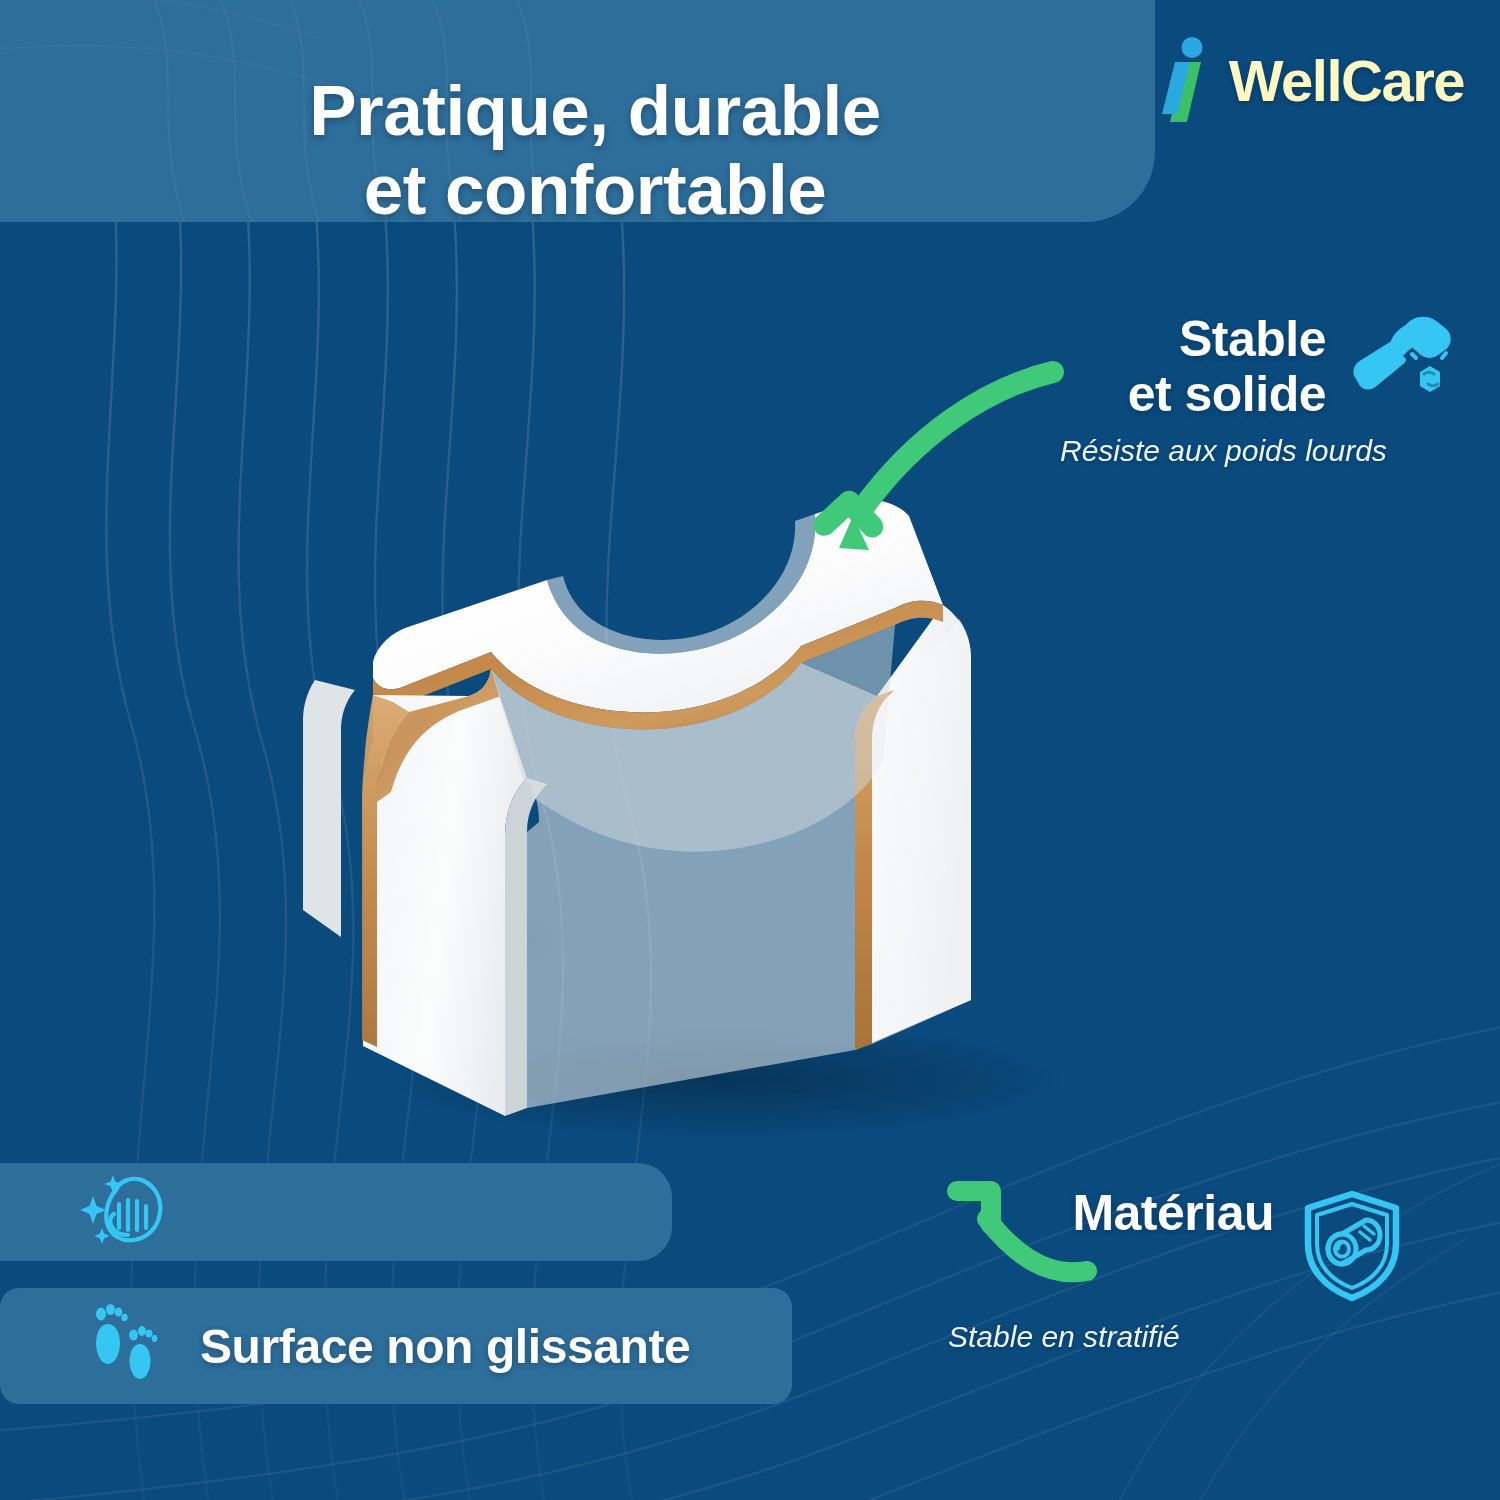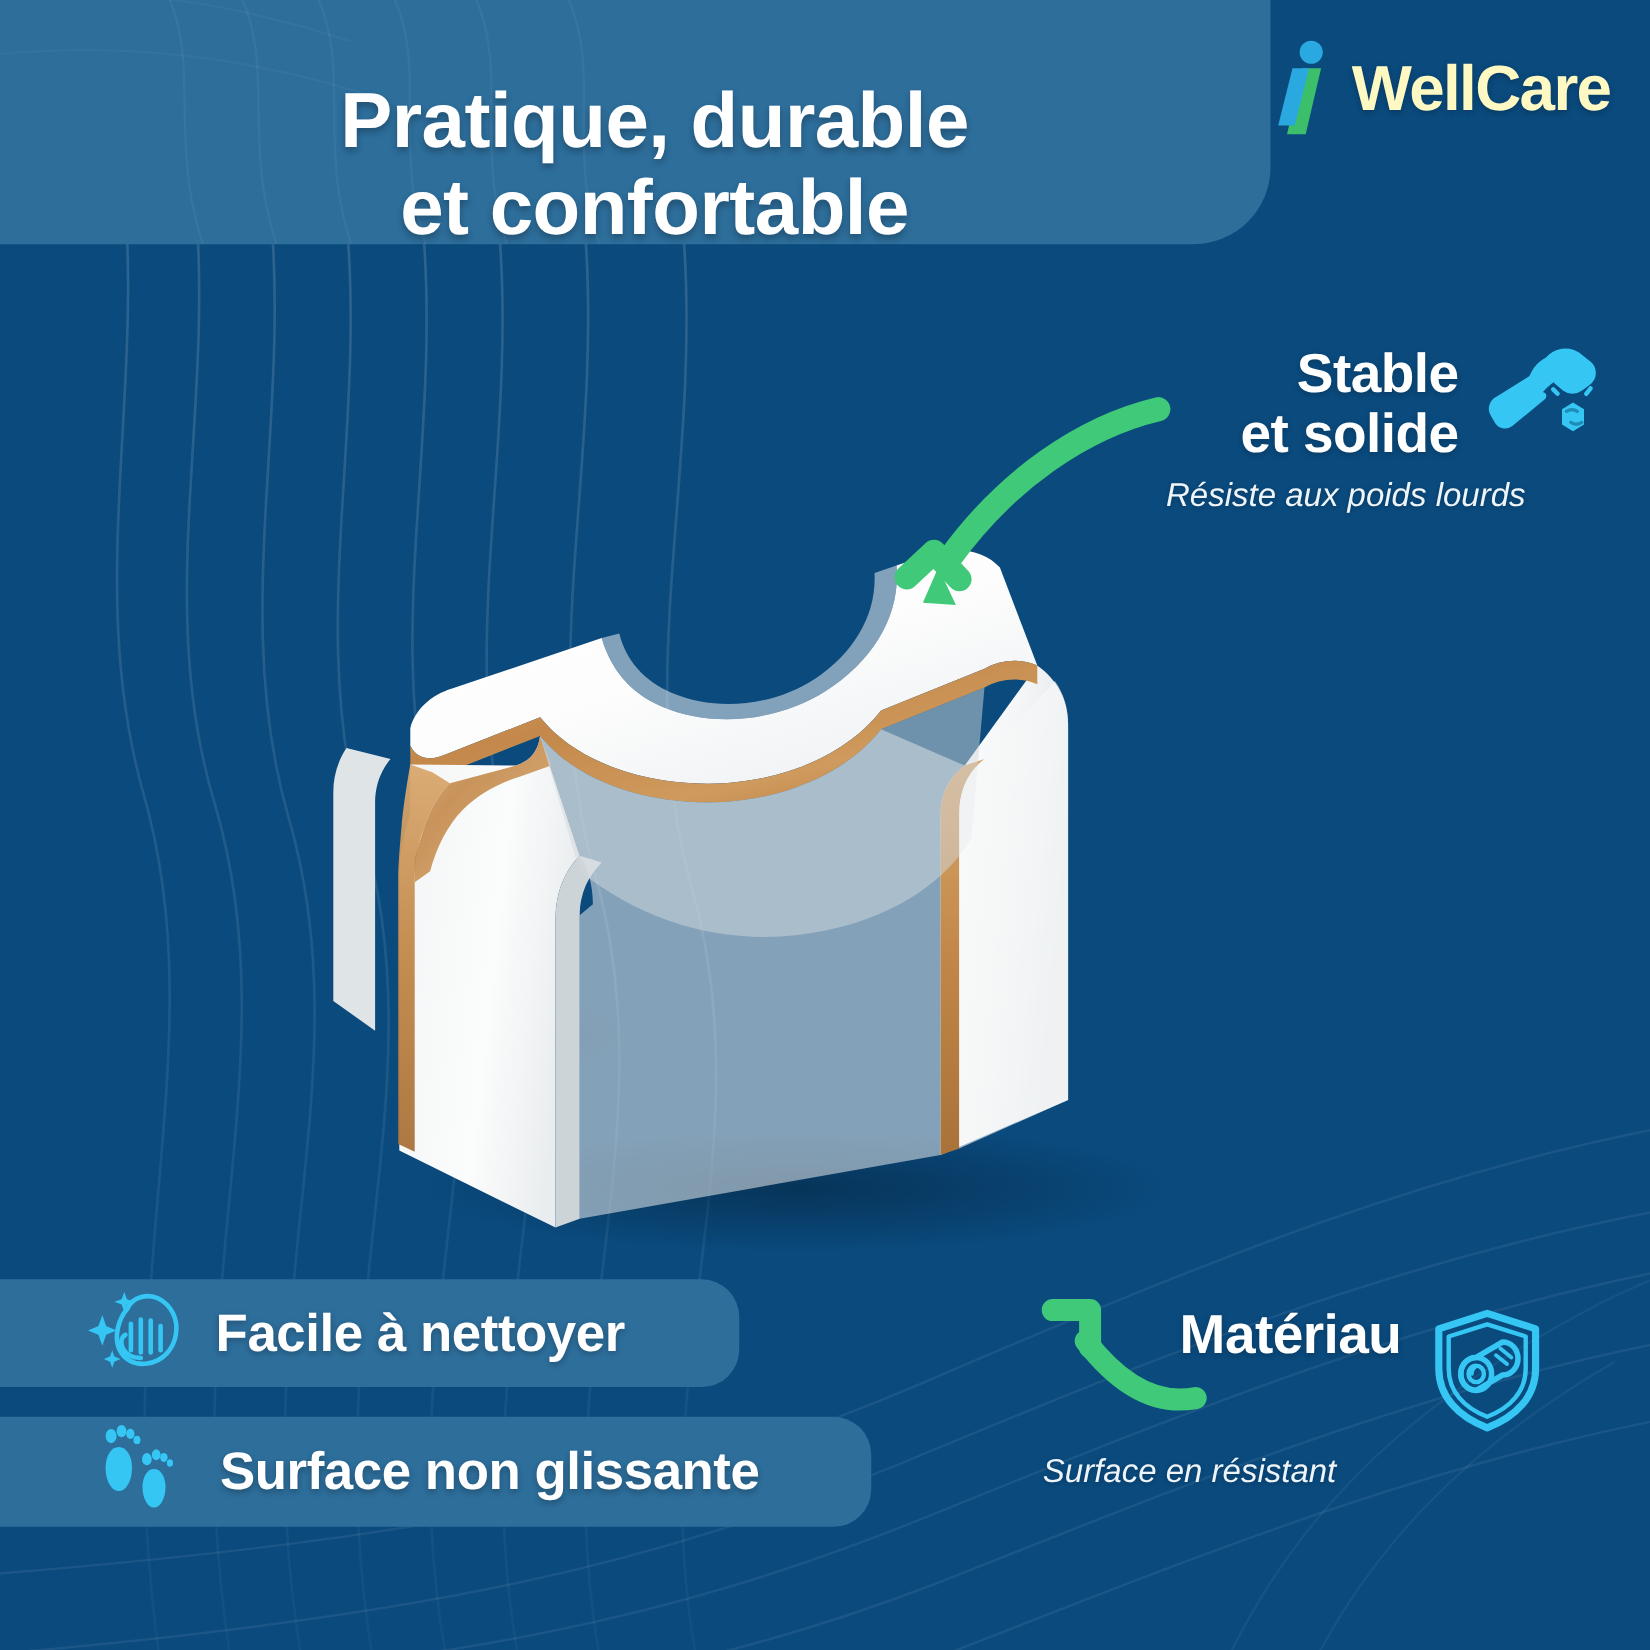--- a/index.html
+++ b/index.html
@@ -118,21 +118,21 @@
   }
   .pill .plabel {
     color: #ffffff;
     font-weight: bold;
     font-size: 48px;
     letter-spacing: -0.4px;
     white-space: nowrap;
     text-shadow: 0 2px 6px rgba(0,0,0,.28);
   }
   #pill-clean { left: 0; top: 1163px; width: 672px; height: 98px; }
-  #pill-grip  { left: 0; top: 1288px; width: 792px; height: 100px; }
+  #pill-grip  { left: 0; top: 1288px; width: 792px; height: 116px; border-radius: 19px; }
 </style>
 </head>
 <body>
 
 <div id="stage">
 
   <svg id="bg-waves" viewBox="0 0 1500 1500" preserveAspectRatio="none">
     <defs>
       <linearGradient id="wfade" x1="0" y1="0" x2="0" y2="1">
         <stop offset="0%" stop-color="#ffffff" stop-opacity="0.16"></stop>
@@ -357,21 +357,21 @@
                      C78 34 84 41 84 49 C84 57 78 64 70 64 Z" stroke-width="5"></path>
             <ellipse cx="46" cy="63" rx="14" ry="15" stroke-width="5"></ellipse>
             <ellipse cx="46" cy="63" rx="7" ry="7.5" stroke-width="4"></ellipse>
             <path d="M46 56 C43 58 42 61 42 63" stroke-width="3.5"></path>
             <path d="M68 40 L78 48" stroke-width="3.5"></path>
             <path d="M64 46 L74 54" stroke-width="3.5"></path>
           </g>
         </svg>
       </span>
     </div>
-    <div class="csub">Surface en résistant</div>
+    <div class="csub">Stable en stratifié</div>
   </div>
 
   <div class="pill" id="pill-clean">
     <span class="icon-box" style="position:absolute;left:76px;top:50%;transform:translateY(-50%);">
       <svg width="96" height="80" viewBox="0 0 96 80">
         <g fill="none" stroke="#35c6f4" stroke-width="4.2" stroke-linecap="round" stroke-linejoin="round">
           <path d="M40 20 C44 10 58 6 68 11 C80 17 86 30 84 43
                    C82 57 72 68 58 70 C46 72 36 66 32 56
                    C28 46 31 30 40 20 Z"></path>
           <path d="M43 34 L43 58"></path>
@@ -380,21 +380,20 @@
           <path d="M70 36 L70 58"></path>
           <path d="M38 44 C34 46 33 52 36 57 C39 62 45 65 52 65"></path>
         </g>
         <g fill="#35c6f4">
           <path d="M17 26 L20.5 36 L30 40 L20.5 44 L17 54 L13.5 44 L4 40 L13.5 36 Z"></path>
           <path d="M37 5 L39.4 11.6 L46 14 L39.4 16.4 L37 23 L34.6 16.4 L28 14 L34.6 11.6 Z"></path>
           <path d="M26 58 L28 63.6 L33.6 66 L28 68.4 L26 74 L24 68.4 L18.4 66 L24 63.6 Z"></path>
         </g>
       </svg>
     </span>
-    <span class="plabel" style="margin-left:118px;">Facile à nettoyer</span>
   </div>
 
   <div class="pill" id="pill-grip">
     <span class="icon-box" style="position:absolute;left:82px;top:50%;transform:translateY(-50%);">
       <svg width="88" height="84" viewBox="0 0 88 84">
         <g fill="#35c6f4">
           <path d="M26 22 C33 22 38 30 38 41 C38 52 33 62 26 62 C19 62 14 52 14 41
                    C14 30 19 22 26 22 Z"></path>
           <ellipse cx="19" cy="12" rx="5" ry="6.5"></ellipse>
           <ellipse cx="28.5" cy="7.5" rx="4.5" ry="5.5"></ellipse>

